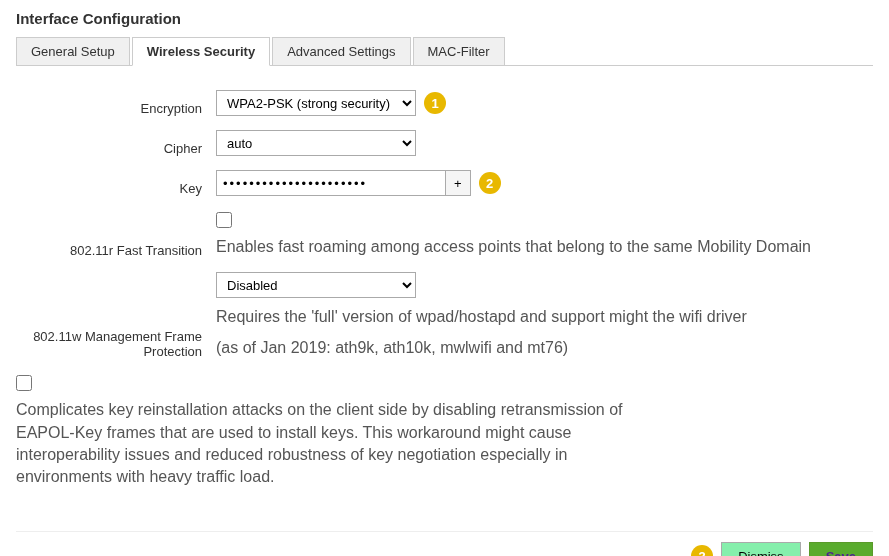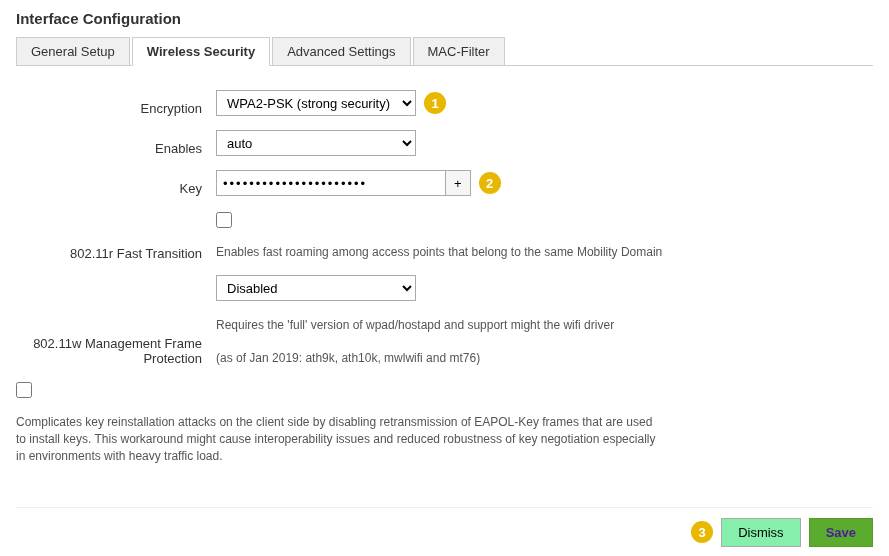--- a/index.html
+++ b/index.html
@@ -60,23 +60,23 @@
     .form-control-wrap {
       display: flex;
       align-items: center;
       flex: 1;
     }
     .form-control-wrap.with-desc {
       flex-direction: column;
       align-items: flex-start;
     }
     .desc-text {
-      font-size: 12px;
+      font-size: 16px;
       color: #555;
-      margin-top: 16px;
+      margin-top: 8px;
       max-width: 640px;
       line-height: 1.4;
     }
     select {
       padding: 4px 6px;
       border: 1px solid #aaa;
       background: #fff;
       font-size: 13px;
       height: 26px;
       width: 200px;
@@ -180,21 +180,21 @@
             <option>WPA-PSK</option>
             <option selected="">WPA2-PSK (strong security)</option>
             <option>WPA-PSK/WPA2-PSK Mixed Mode</option>
           </select>
           <span class="badge-circle">1</span>
         </div>
       </div>
     </div>
 
     <div class="form-row">
-      <div class="form-label">Enables</div>
+      <div class="form-label">Cipher</div>
       <div class="form-control-wrap">
         <select>
           <option selected="">auto</option>
           <option>CCMP (AES)</option>
           <option>TKIP</option>
           <option>TKIP+CCMP</option>
         </select>
       </div>
     </div>
 

